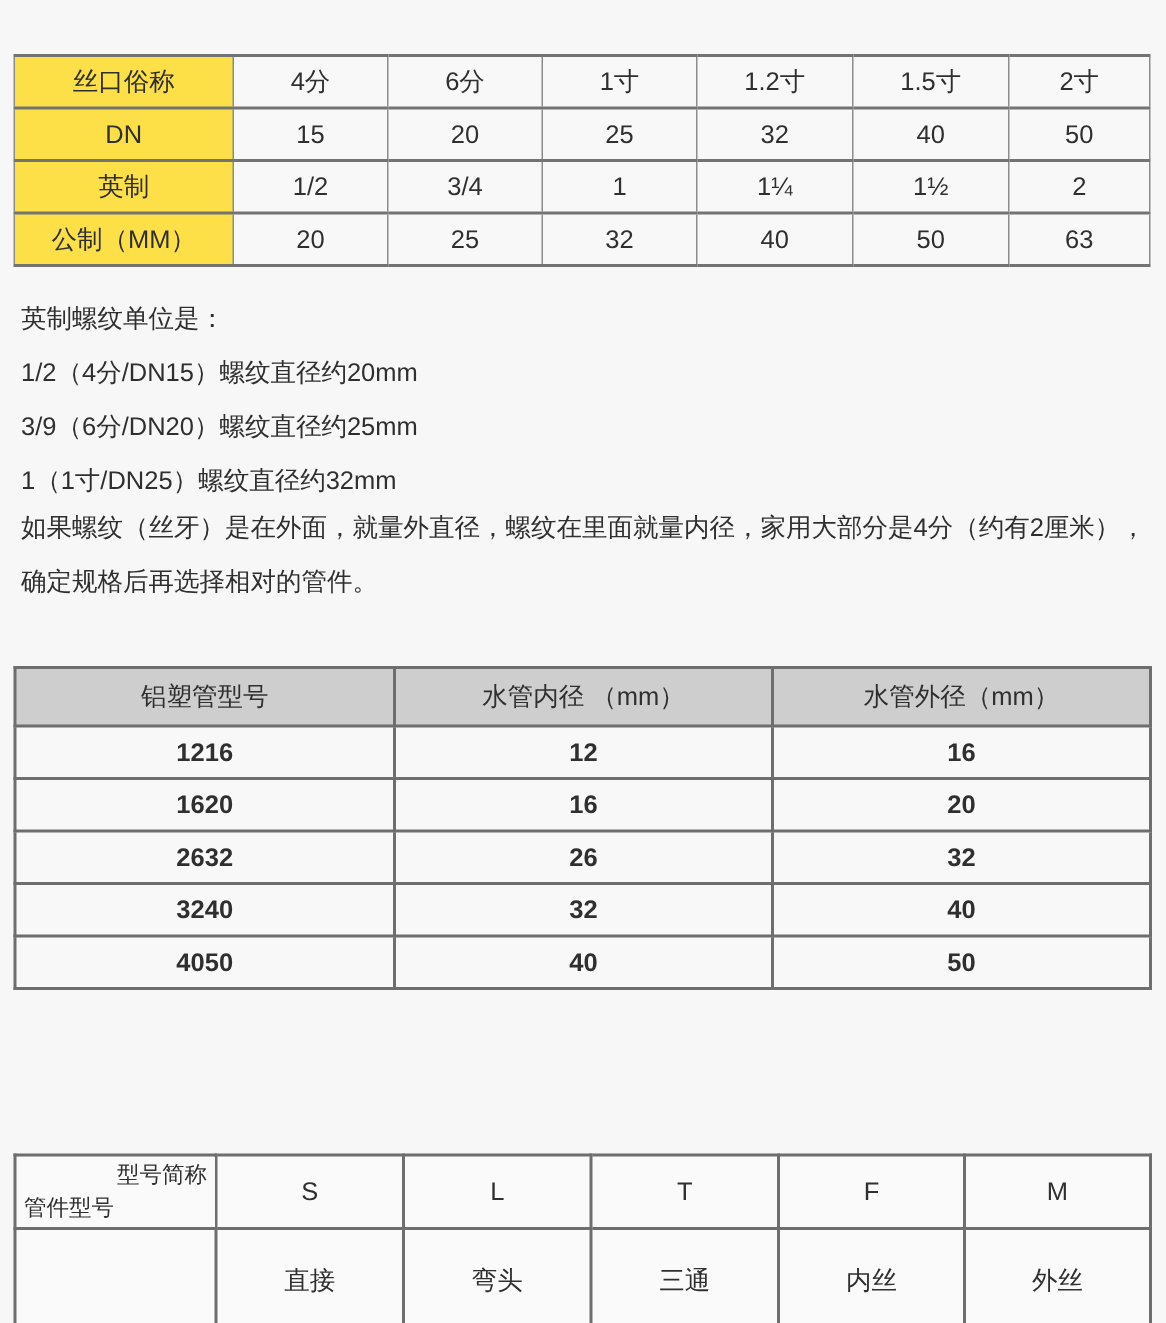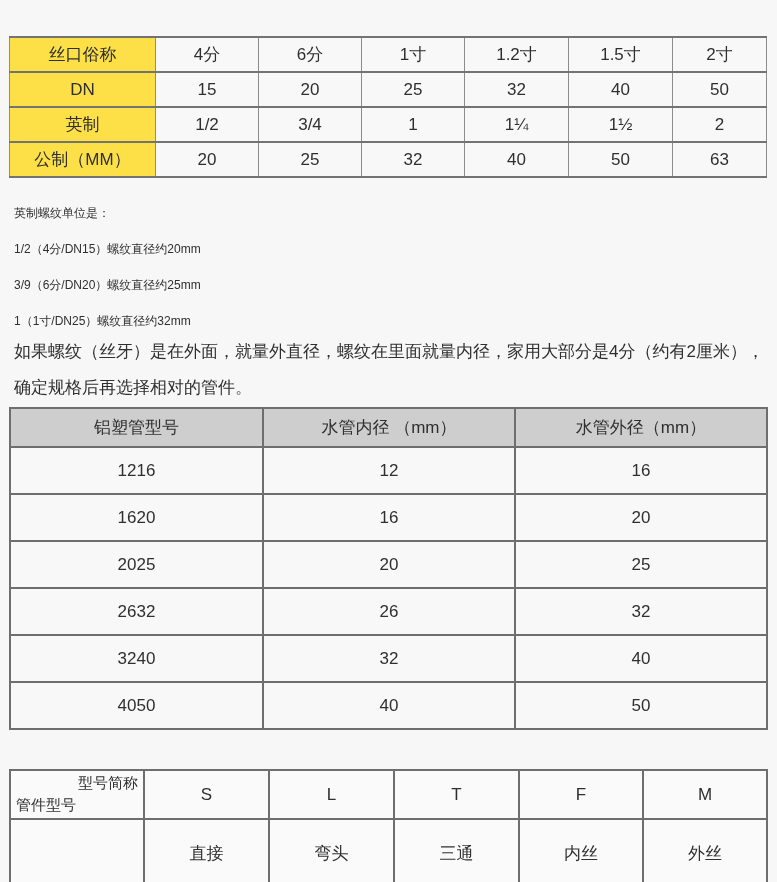--- a/index.html
+++ b/index.html
@@ -39,43 +39,43 @@
     border-left: 1px solid #8c8c8c;
     border-right: 1px solid #8c8c8c;
   }
   .t1 th { background: #fde047; }
 
   
   .notes {
     position: absolute;
     left: 14px; top: 195px;
     width: 752px;
-    font-size: 12px;
+    font-size: 17px;
   }
   .notes .line { height: 36px; line-height: 36px; }
   .paragraph {
     position: absolute;
     left: 14px; top: 334px;
     width: 752px;
     font-size: 17px;
     line-height: 36px;
   }
 
   
   .t2 {
     position: absolute;
-    left: 9px; top: 407px;
+    left: 9px; top: 444px;
     width: 757px;
     padding-left: 17px;
   }
   .t2 td, .t2 th {
     border: 2px solid #6e6e6e;
   }
   .t2 th { height: 39px; background: #cecece; }
-  .t2 td { height: 47px; }
+  .t2 td { height: 35px; font-weight: bold; }
 
   
   .t3 {
     position: absolute;
     left: 9px; top: 769px;
     width: 757px;
   }
   .t3 td, .t3 th {
     border: 2px solid #6e6e6e;
     background: #fafafa;
@@ -180,25 +180,20 @@
     </tr>
     <tr>
       <td>1216</td>
       <td>12</td>
       <td>16</td>
     </tr>
     <tr>
       <td>1620</td>
       <td>16</td>
       <td>20</td>
-    </tr>
-    <tr>
-      <td>2025</td>
-      <td>20</td>
-      <td>25</td>
     </tr>
     <tr>
       <td>2632</td>
       <td>26</td>
       <td>32</td>
     </tr>
     <tr>
       <td>3240</td>
       <td>32</td>
       <td>40</td>

